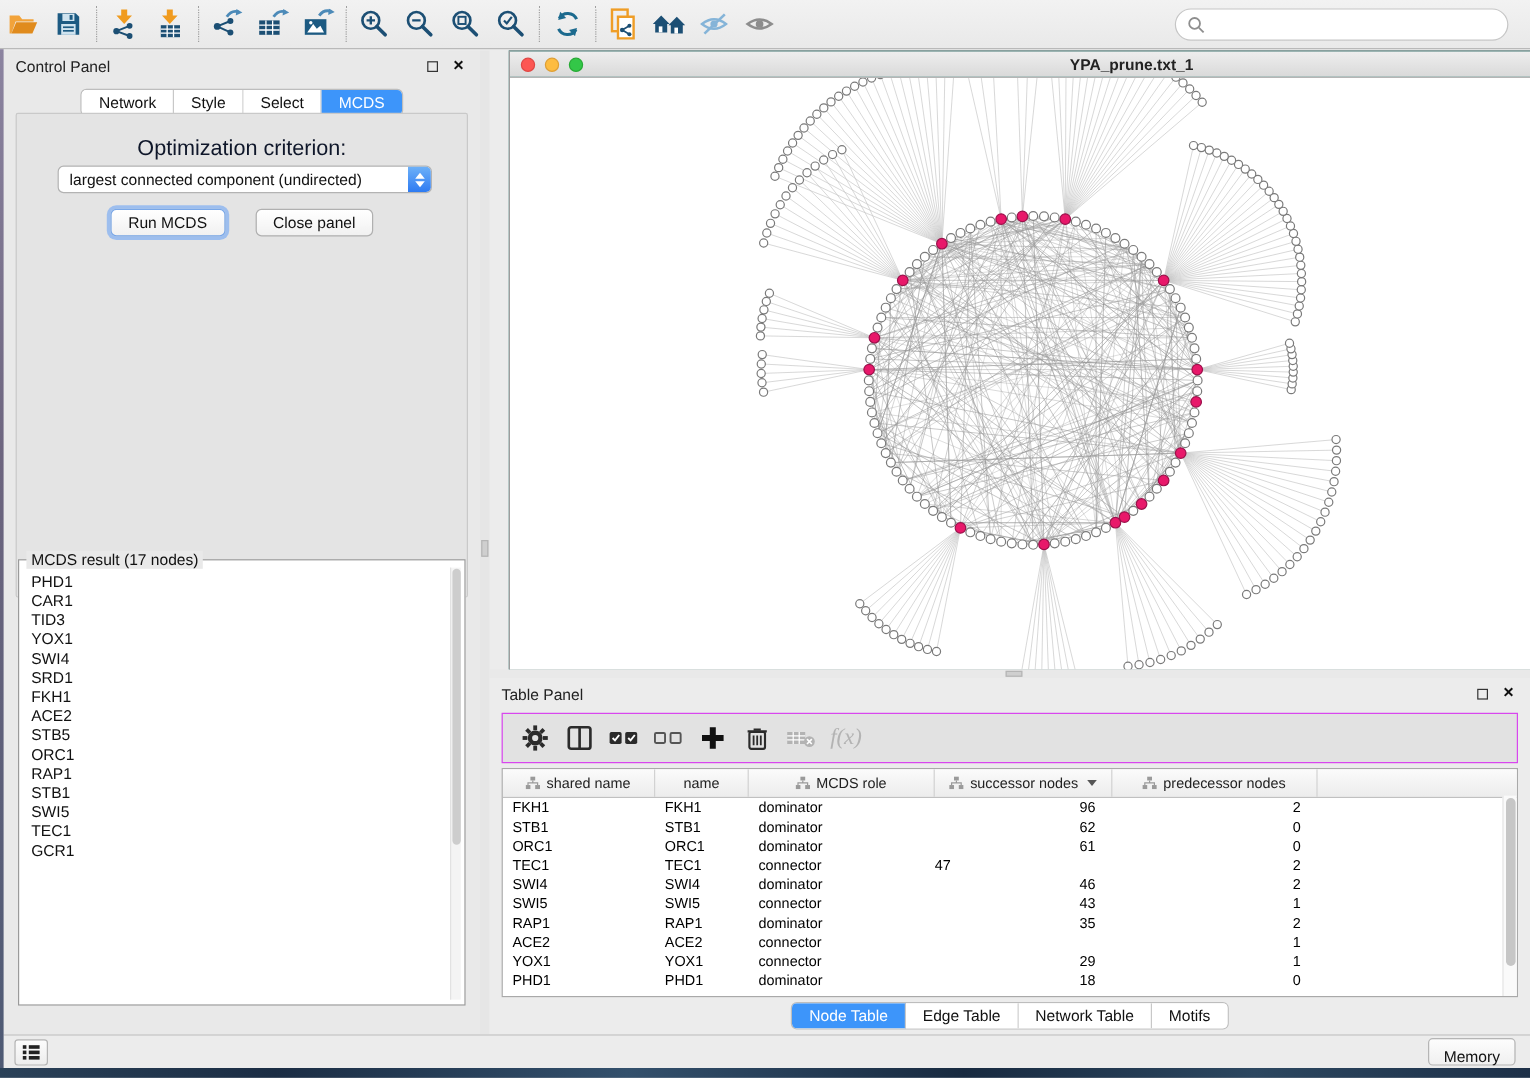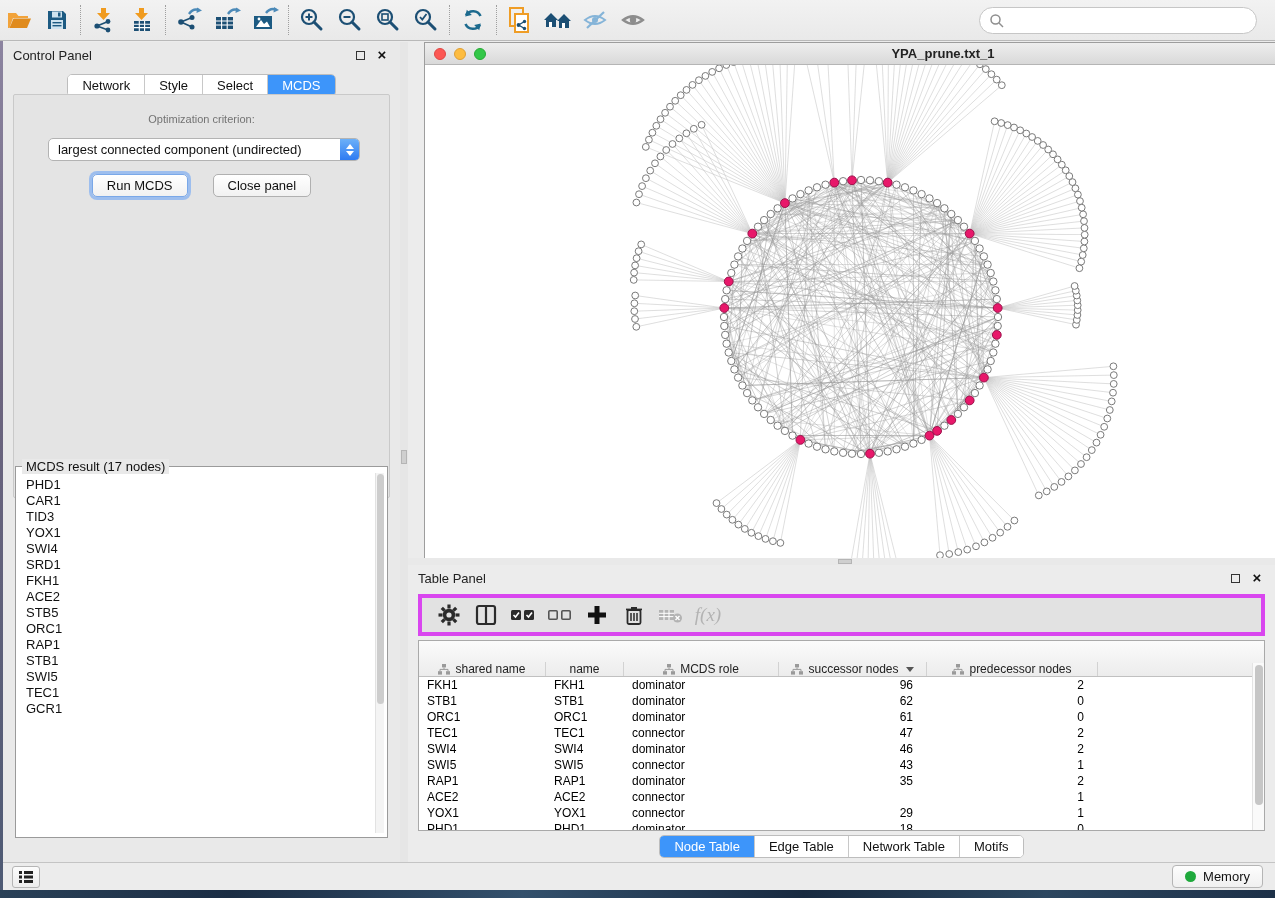--- a/index.html
+++ b/index.html
@@ -33,21 +33,21 @@
   .close-glyph { font-size:15px; font-weight:bold; color:#111; line-height:10px; }
 
   .seg-tabs { display:flex; justify-content:center; margin-top:6px; }
   .seg-group { display:flex; border:1px solid #bdbdbd; border-radius:5px; overflow:hidden; background:#fff; }
   .seg { padding:3px 14px; font-size:13px; color:#111; background:#fff; border-right:1px solid #c8c8c8; cursor:pointer; }
   .seg:last-child { border-right:none; }
   .seg.active { background:#3d95fa; color:#fff; }
 
   .cp-body { position:absolute; left:10px; top:52px; width:377px; height:404px;
     background:#e4e4e4; border:1px solid #c9c9c9; border-radius:2px; }
-  .opt-label { text-align:center; margin-top:18px; font-size:11px; color:#737373; }
+  .opt-label { text-align:center; margin-top:18px; font-size:18px; color:#0f172a; }
   .dropdown { position:absolute; left:34px; top:43px; width:312px; height:23px;
     background:#fff; border:1px solid #b3b3b3; border-radius:5px; cursor:pointer;
     display:flex; align-items:center; }
   .dropdown .dd-text { flex:1; font-size:13px; color:#111; padding-left:9px; white-space:nowrap; overflow:hidden; }
   .dd-stepper { width:19px; height:21px; border-radius:0 4px 4px 0;
     background:linear-gradient(#6cb0f8,#2e7bf2); display:flex; flex-direction:column;
     align-items:center; justify-content:center; gap:2px; }
   .dd-up { width:0;height:0;border-left:4px solid transparent;border-right:4px solid transparent;border-bottom:5px solid #fff; }
   .dd-down { width:0;height:0;border-left:4px solid transparent;border-right:4px solid transparent;border-top:5px solid #fff; }
   .cp-buttons { position:absolute; top:79px; left:0; width:100%; display:flex; justify-content:center; gap:25px; }
@@ -76,47 +76,47 @@
   .net-titlebar { height:22px; background:linear-gradient(#eeeeee,#d9d9d9);
     border-bottom:1px solid #b5b5b5; position:relative; display:flex; align-items:center; justify-content:center; }
   .traffic { position:absolute; left:9px; top:5px; display:flex; gap:8px; }
   .tl { width:12px; height:12px; border-radius:50%; cursor:pointer; }
   .net-title { font-size:13px; font-weight:bold; color:#222; }
   .net-canvas { position:absolute; left:0; top:22px; width:865px; height:493px; background:#fff; cursor:default; }
 
   
   .table-panel { position:absolute; left:408px; top:565px; width:867px; height:297px; background:#ececec; }
   .tp-toolbar { position:absolute; left:10px; top:29px; width:847px; height:42px;
-    background:#e2e2e2; border:4px solid #d946ef; display:flex; align-items:center; padding-left:12px; gap:7px; }
+    background:#e2e2e2; border:1px solid #d946ef; display:flex; align-items:center; padding-left:12px; gap:7px; }
   .tp-icon { width:30px; height:32px; display:flex; align-items:center; justify-content:center; cursor:pointer; }
   .tp-icon.disabled { cursor:default; }
   .fx-text { font-family:"Liberation Serif","DejaVu Serif",serif; font-style:italic; font-size:19px; color:#b3b3b3; }
 
   .table-box { position:absolute; left:10px; top:75px; width:847px; height:191px;
     background:#fff; border:1px solid #a9a9a9; overflow:hidden; }
-  .thead { display:flex; height:36px; background:linear-gradient(#fbfbfb,#ececec); border-bottom:1px solid #c0c0c0;align-items:flex-end; }
+  .thead { display:flex; height:24px; background:linear-gradient(#fbfbfb,#ececec); border-bottom:1px solid #c0c0c0; }
   .th { display:flex; align-items:center; justify-content:center; gap:5px;
     border-right:1px solid #d2d2d2; font-size:12px; color:#222; cursor:pointer; overflow:hidden; }
   .sort-arrow { width:0;height:0;border-left:4px solid transparent;border-right:4px solid transparent;border-top:5px solid #555; margin-left:2px; }
   .trow { display:flex; height:16px; cursor:default; }
   .td { font-size:12px; color:#000; line-height:16px; white-space:nowrap; overflow:hidden; }
   .table-scroll { position:absolute; right:0px; top:22px; width:12px; height:168px; background:#fafafa; border-left:1px solid #e4e4e4; }
   .table-thumb { position:absolute; left:2px; top:2px; width:8px; height:140px; background:#c6c6c6; border-radius:4px; }
 
   .tp-tabs { position:absolute; left:0; top:270px; width:100%; display:flex; justify-content:center; }
 
   
   .statusbar { position:absolute; left:3px; top:862px; width:1272px; height:28px;
     background:#ececec; border-top:1px solid #c4c4c4; }
   .sb-left-btn { position:absolute; left:9px; top:3px; width:28px; height:22px;
     background:linear-gradient(#fcfcfc,#ededed); border:1px solid #b5b5b5; border-radius:3px;
     display:flex; align-items:center; justify-content:center; cursor:pointer; }
   .memory-btn { position:absolute; right:12px; top:2px; height:23px;
     background:linear-gradient(#fdfdfd,#f0f0f0); border:1px solid #b5b5b5; border-radius:4px;
-    display:flex; align-items:center; gap:7px; padding:0 12px; cursor:pointer; }
+    display:flex; align-items:center; gap:7px; padding:0 12px; cursor:pointer;flex-direction:column; }
   .mem-dot { width:11px; height:11px; border-radius:50%; }
   .memory-btn span { font-size:13px; color:#111; }
   .bottom-strip { position:absolute; left:0; top:890px; width:1275px; height:8px;
     background:linear-gradient(90deg,#2a4158,#1b2d44 18%,#33506c 41%,#182a40 63%,#2c4760 82%,#1d3048); }
 </style>
 </head>
 <body>
 
 <div class="desktop">
 <div class="app">
@@ -1238,21 +1238,21 @@
               <div class="td" style="width: 127px; text-align: left; padding: 0px 0px 0px 8px;">ORC1</div>
               <div class="td" style="width: 78px; text-align: left; padding: 0px 0px 0px 8px;">ORC1</div>
               <div class="td" style="width: 155px; text-align: left; padding: 0px 0px 0px 8px;">dominator</div>
               <div class="td" style="width: 148px; text-align: right; padding: 0px 14px 0px 0px;">61</div>
               <div class="td" style="width: 171px; text-align: right; padding: 0px 14px 0px 0px;">0</div>
             </div>
             <div class="trow">
               <div class="td" style="width: 127px; text-align: left; padding: 0px 0px 0px 8px;">TEC1</div>
               <div class="td" style="width: 78px; text-align: left; padding: 0px 0px 0px 8px;">TEC1</div>
               <div class="td" style="width: 155px; text-align: left; padding: 0px 0px 0px 8px;">connector</div>
-              <div class="td" style="width: 148px; text-align: right; padding: 0px 14px 0px 0px;">47</div>
+              <div class="td" style="width: 148px; text-align: left; padding: 0px 14px 0px 0px;">47</div>
               <div class="td" style="width: 171px; text-align: right; padding: 0px 14px 0px 0px;">2</div>
             </div>
             <div class="trow">
               <div class="td" style="width: 127px; text-align: left; padding: 0px 0px 0px 8px;">SWI4</div>
               <div class="td" style="width: 78px; text-align: left; padding: 0px 0px 0px 8px;">SWI4</div>
               <div class="td" style="width: 155px; text-align: left; padding: 0px 0px 0px 8px;">dominator</div>
               <div class="td" style="width: 148px; text-align: right; padding: 0px 14px 0px 0px;">46</div>
               <div class="td" style="width: 171px; text-align: right; padding: 0px 14px 0px 0px;">2</div>
             </div>
             <div class="trow">

